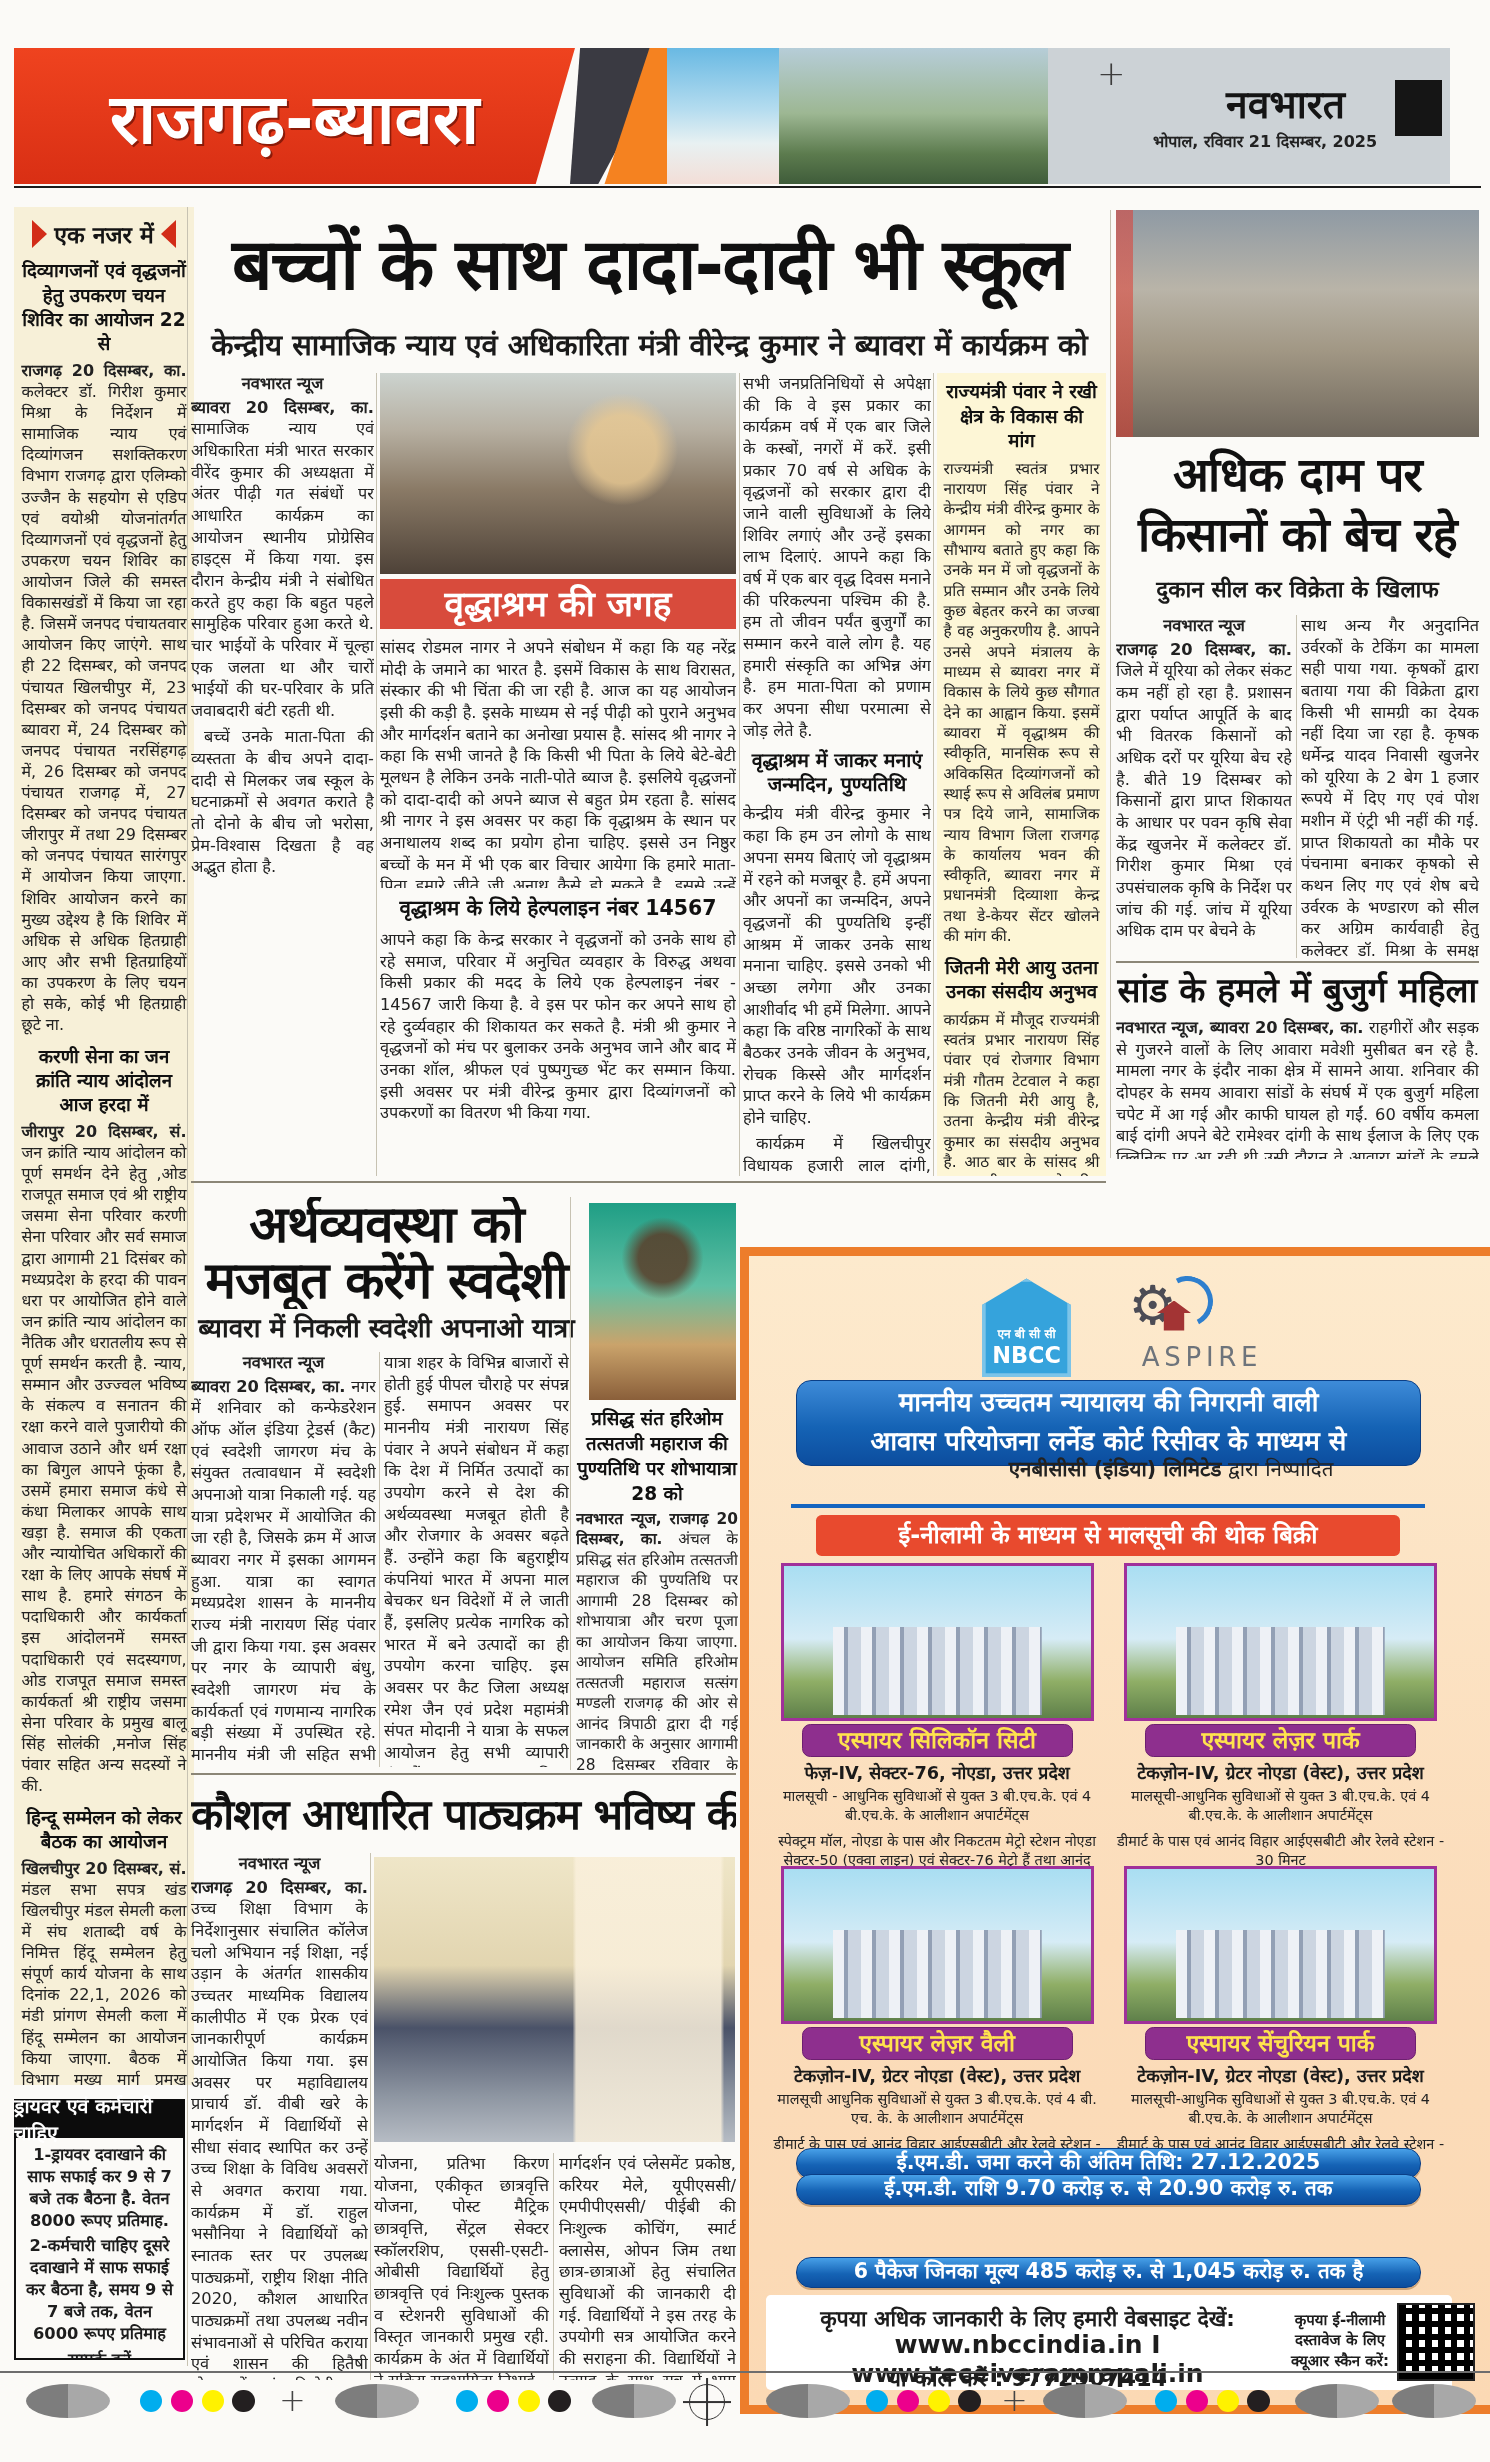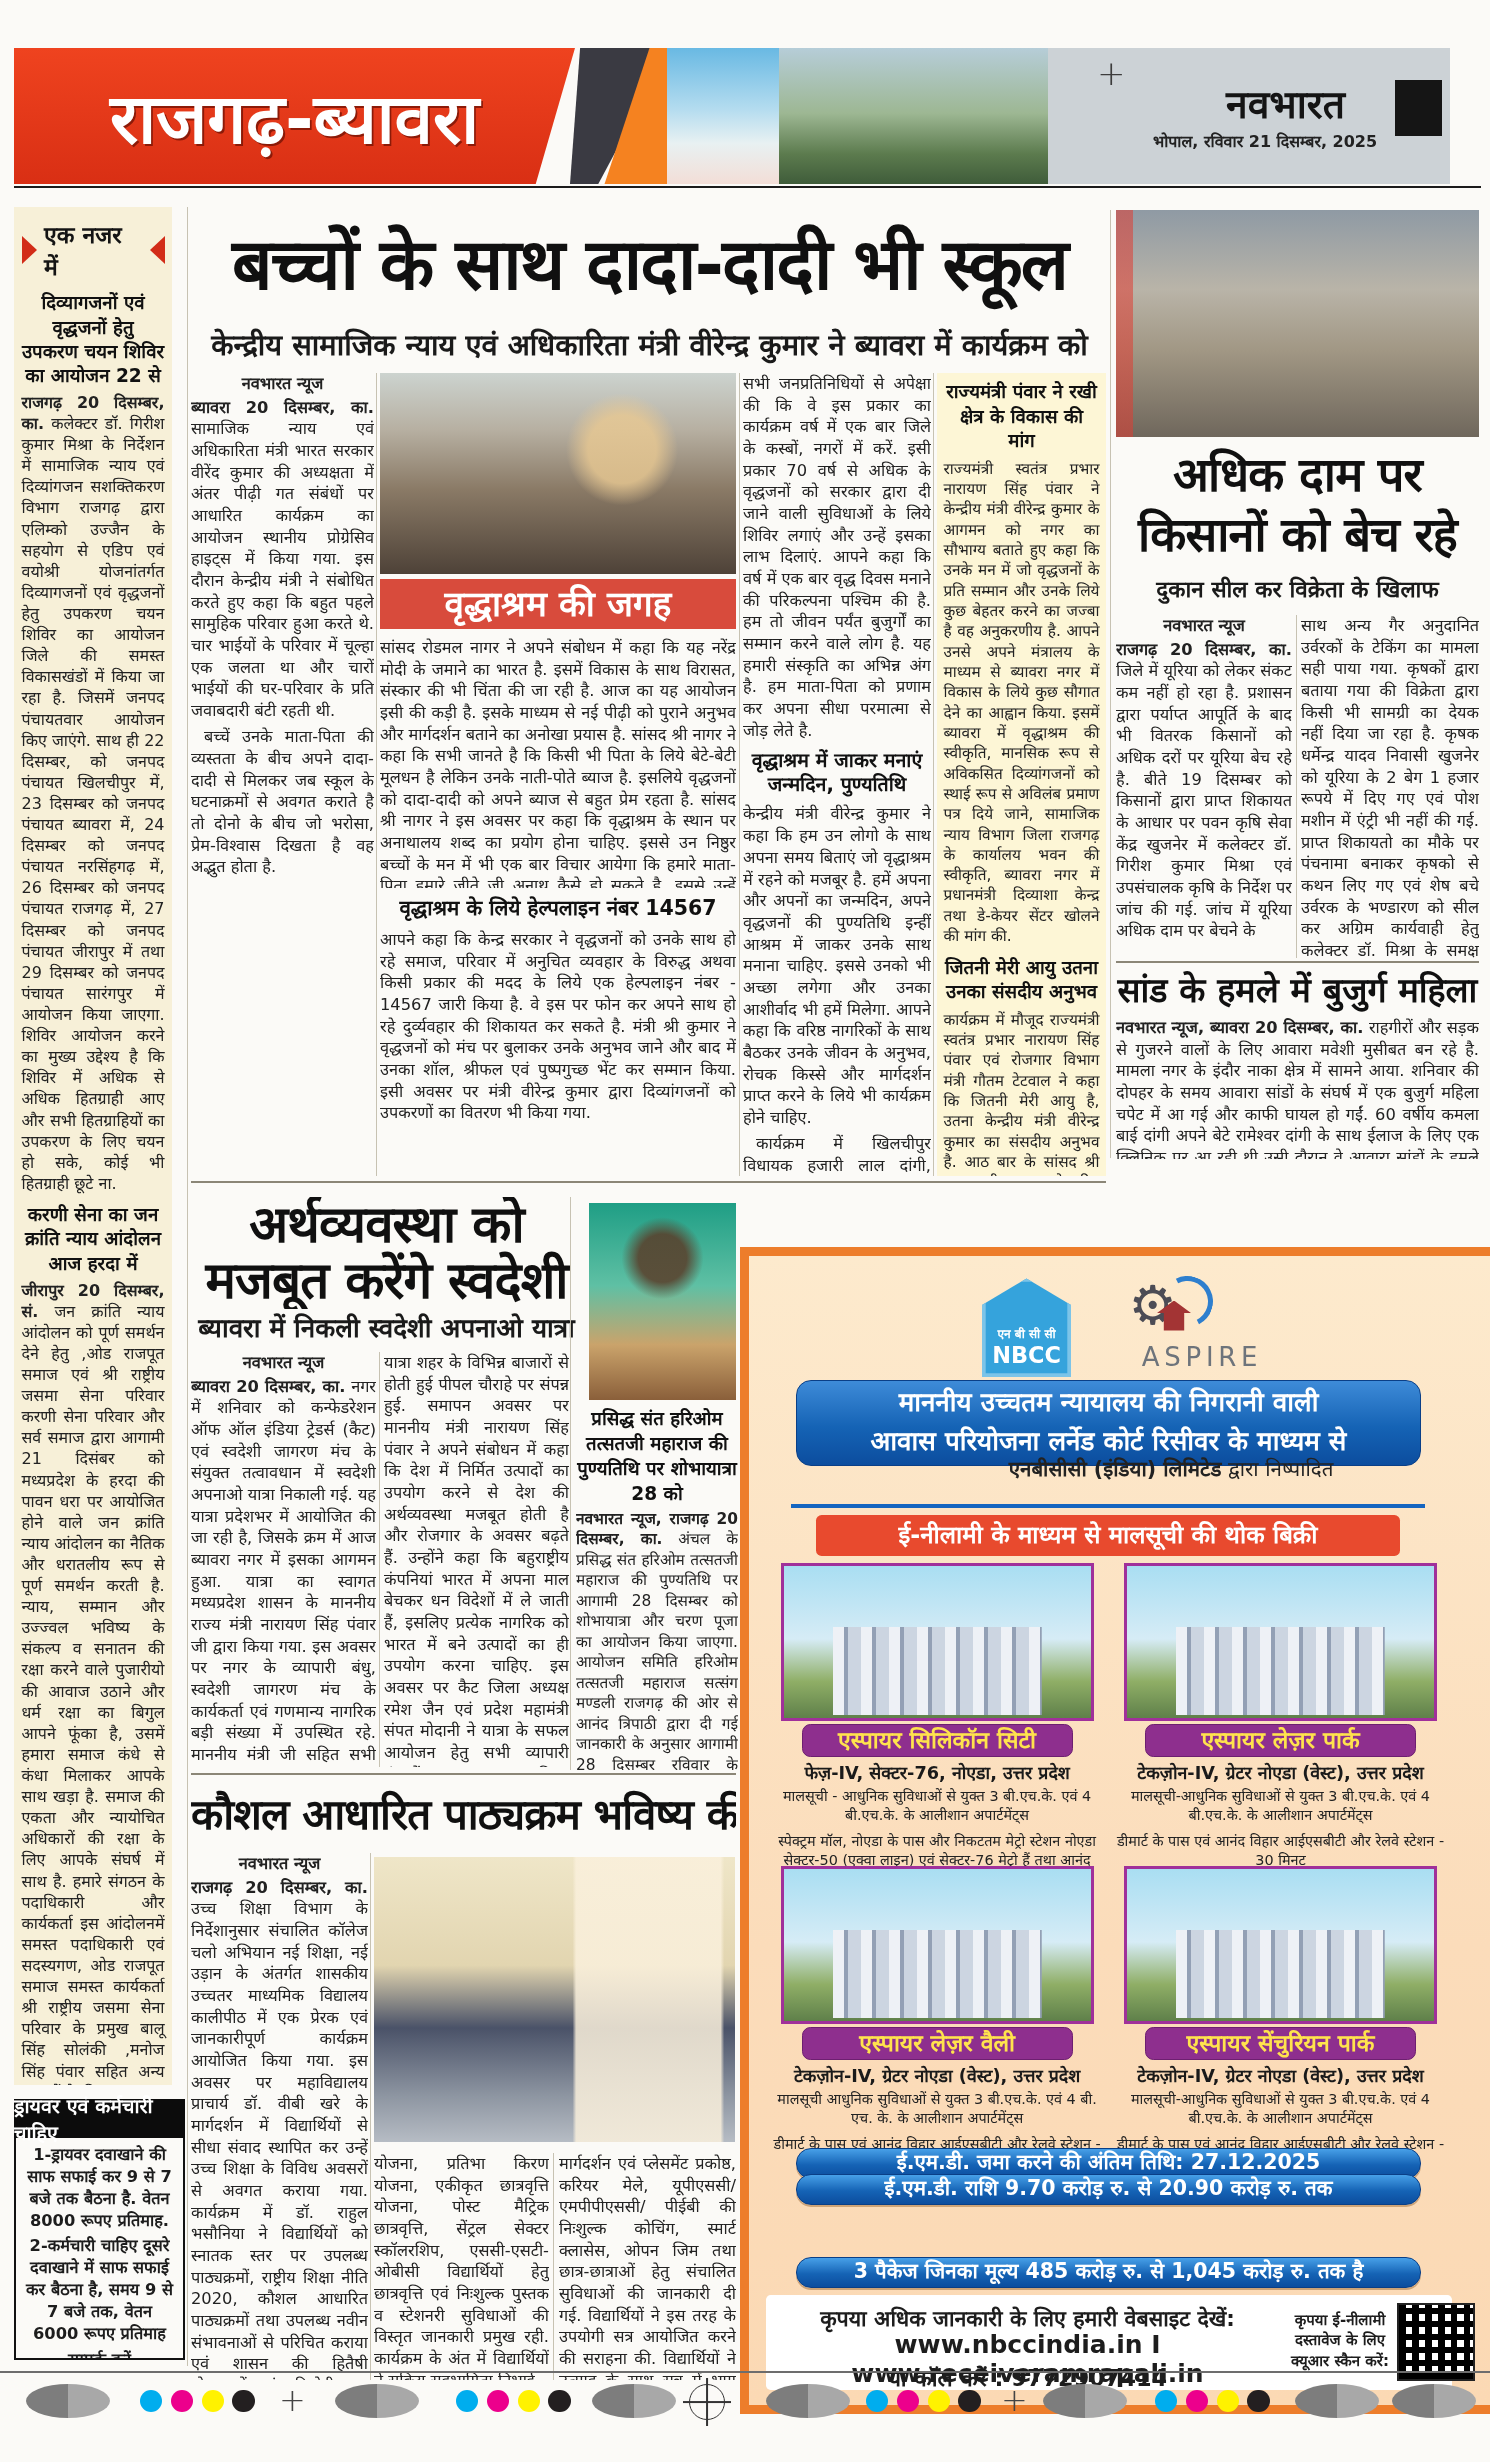--- a/index.html
+++ b/index.html
@@ -28,21 +28,21 @@
              clip-path:polygon(62% 0,100% 0,96% 100%,2% 100%);}
   #gray-panel{position:absolute;left:1048px;top:48px;width:402px;height:136px;background:#ccd2d6;}
   #paper-name{position:absolute;left:1183px;top:76px;width:205px;height:50px;font-size:39px;font-weight:800;
               color:#141414;text-align:center;}
   #paper-date{position:absolute;left:1144px;top:130px;width:242px;height:24px;font-size:16px;font-weight:700;
               color:#222;text-align:center;}
   #black-square{position:absolute;left:1395px;top:80px;width:47px;height:56px;background:#151515;}
   .crosshair{position:absolute;font-size:34px;font-weight:300;color:#3c3c3c;line-height:34px;}
 
   
-  #one-glance{position:absolute;left:14px;top:207px;width:158px;height:1878px;background:#f7f0d8;
+  #one-glance{position:absolute;left:14px;top:207px;width:180px;height:1878px;background:#f7f0d8;
               padding:7.5px 7.5px 0;box-sizing:border-box;overflow:hidden;}
   #og-title{display:flex;align-items:center;justify-content:center;gap:7.5px;margin:3.7px 0 9.3px;}
   #og-title .txt{font-size:23px;font-weight:800;color:#141414;}
   .tri-r{width:0;height:0;border-top:14px solid transparent;border-bottom:14px solid transparent;border-left:15px solid #d22c18;}
   .tri-l{width:0;height:0;border-top:14px solid transparent;border-bottom:14px solid transparent;border-right:15px solid #d22c18;}
   .bhead{font-weight:800;text-align:center;font-size:18.6px;line-height:1.3;margin:9.3px 0 3.7px;color:#111;}
   .bbody{font-size:16px;line-height:1.32;text-align:justify;color:#222;}
   .bbody .dl{font-weight:700;}
 
   #classified{position:absolute;left:14px;top:2099px;width:171px;height:266px;box-sizing:border-box;}
@@ -360,21 +360,21 @@
     <div class="card" style="left:362px;top:610px;">
       <div class="pphoto"></div>
       <div class="ribbon">एस्पायर सेंचुरियन पार्क</div>
       <div class="loc">टेकज़ोन-IV, ग्रेटर नोएडा (वेस्ट), उत्तर प्रदेश</div>
       <div class="inv">मालसूची-आधुनिक सुविधाओं से युक्त 3 बी.एच.के. एवं 4 बी.एच.के. के आलीशान अपार्टमेंट्स</div>
       <div class="dist">डीमार्ट के पास एवं आनंद विहार आईएसबीटी और रेलवे स्टेशन - 30 मिनट</div>
     </div>
 
     <div class="adbar" style="top:892px;">ई.एम.डी. जमा करने की अंतिम तिथि: 27.12.2025</div>
     <div class="adbar" style="top:918px;">ई.एम.डी. राशि 9.70 करोड़ रु. से 20.90 करोड़ रु. तक</div>
-    <div class="adbar" style="top:1001px;">3 पैकेज जिनका मूल्य 485 करोड़ रु. से 1,045 करोड़ रु. तक है</div>
+    <div class="adbar" style="top:1001px;">6 पैकेज जिनका मूल्य 485 करोड़ रु. से 1,045 करोड़ रु. तक है</div>
 
     <div class="rel" id="ad-footer">
       <div class="n1">कृपया अधिक जानकारी के लिए हमारी वेबसाइट देखें:</div>
       <div class="n2">www.nbccindia.in I www.receiveramrapali.in</div>
       <div class="n3">या कॉल करें : 9772907414</div>
       <div id="qr-note">कृपया ई-नीलामी दस्तावेज के लिए क्यूआर स्कैन करें:</div>
       <div id="qr-code"></div>
     </div>
   </div>
 

